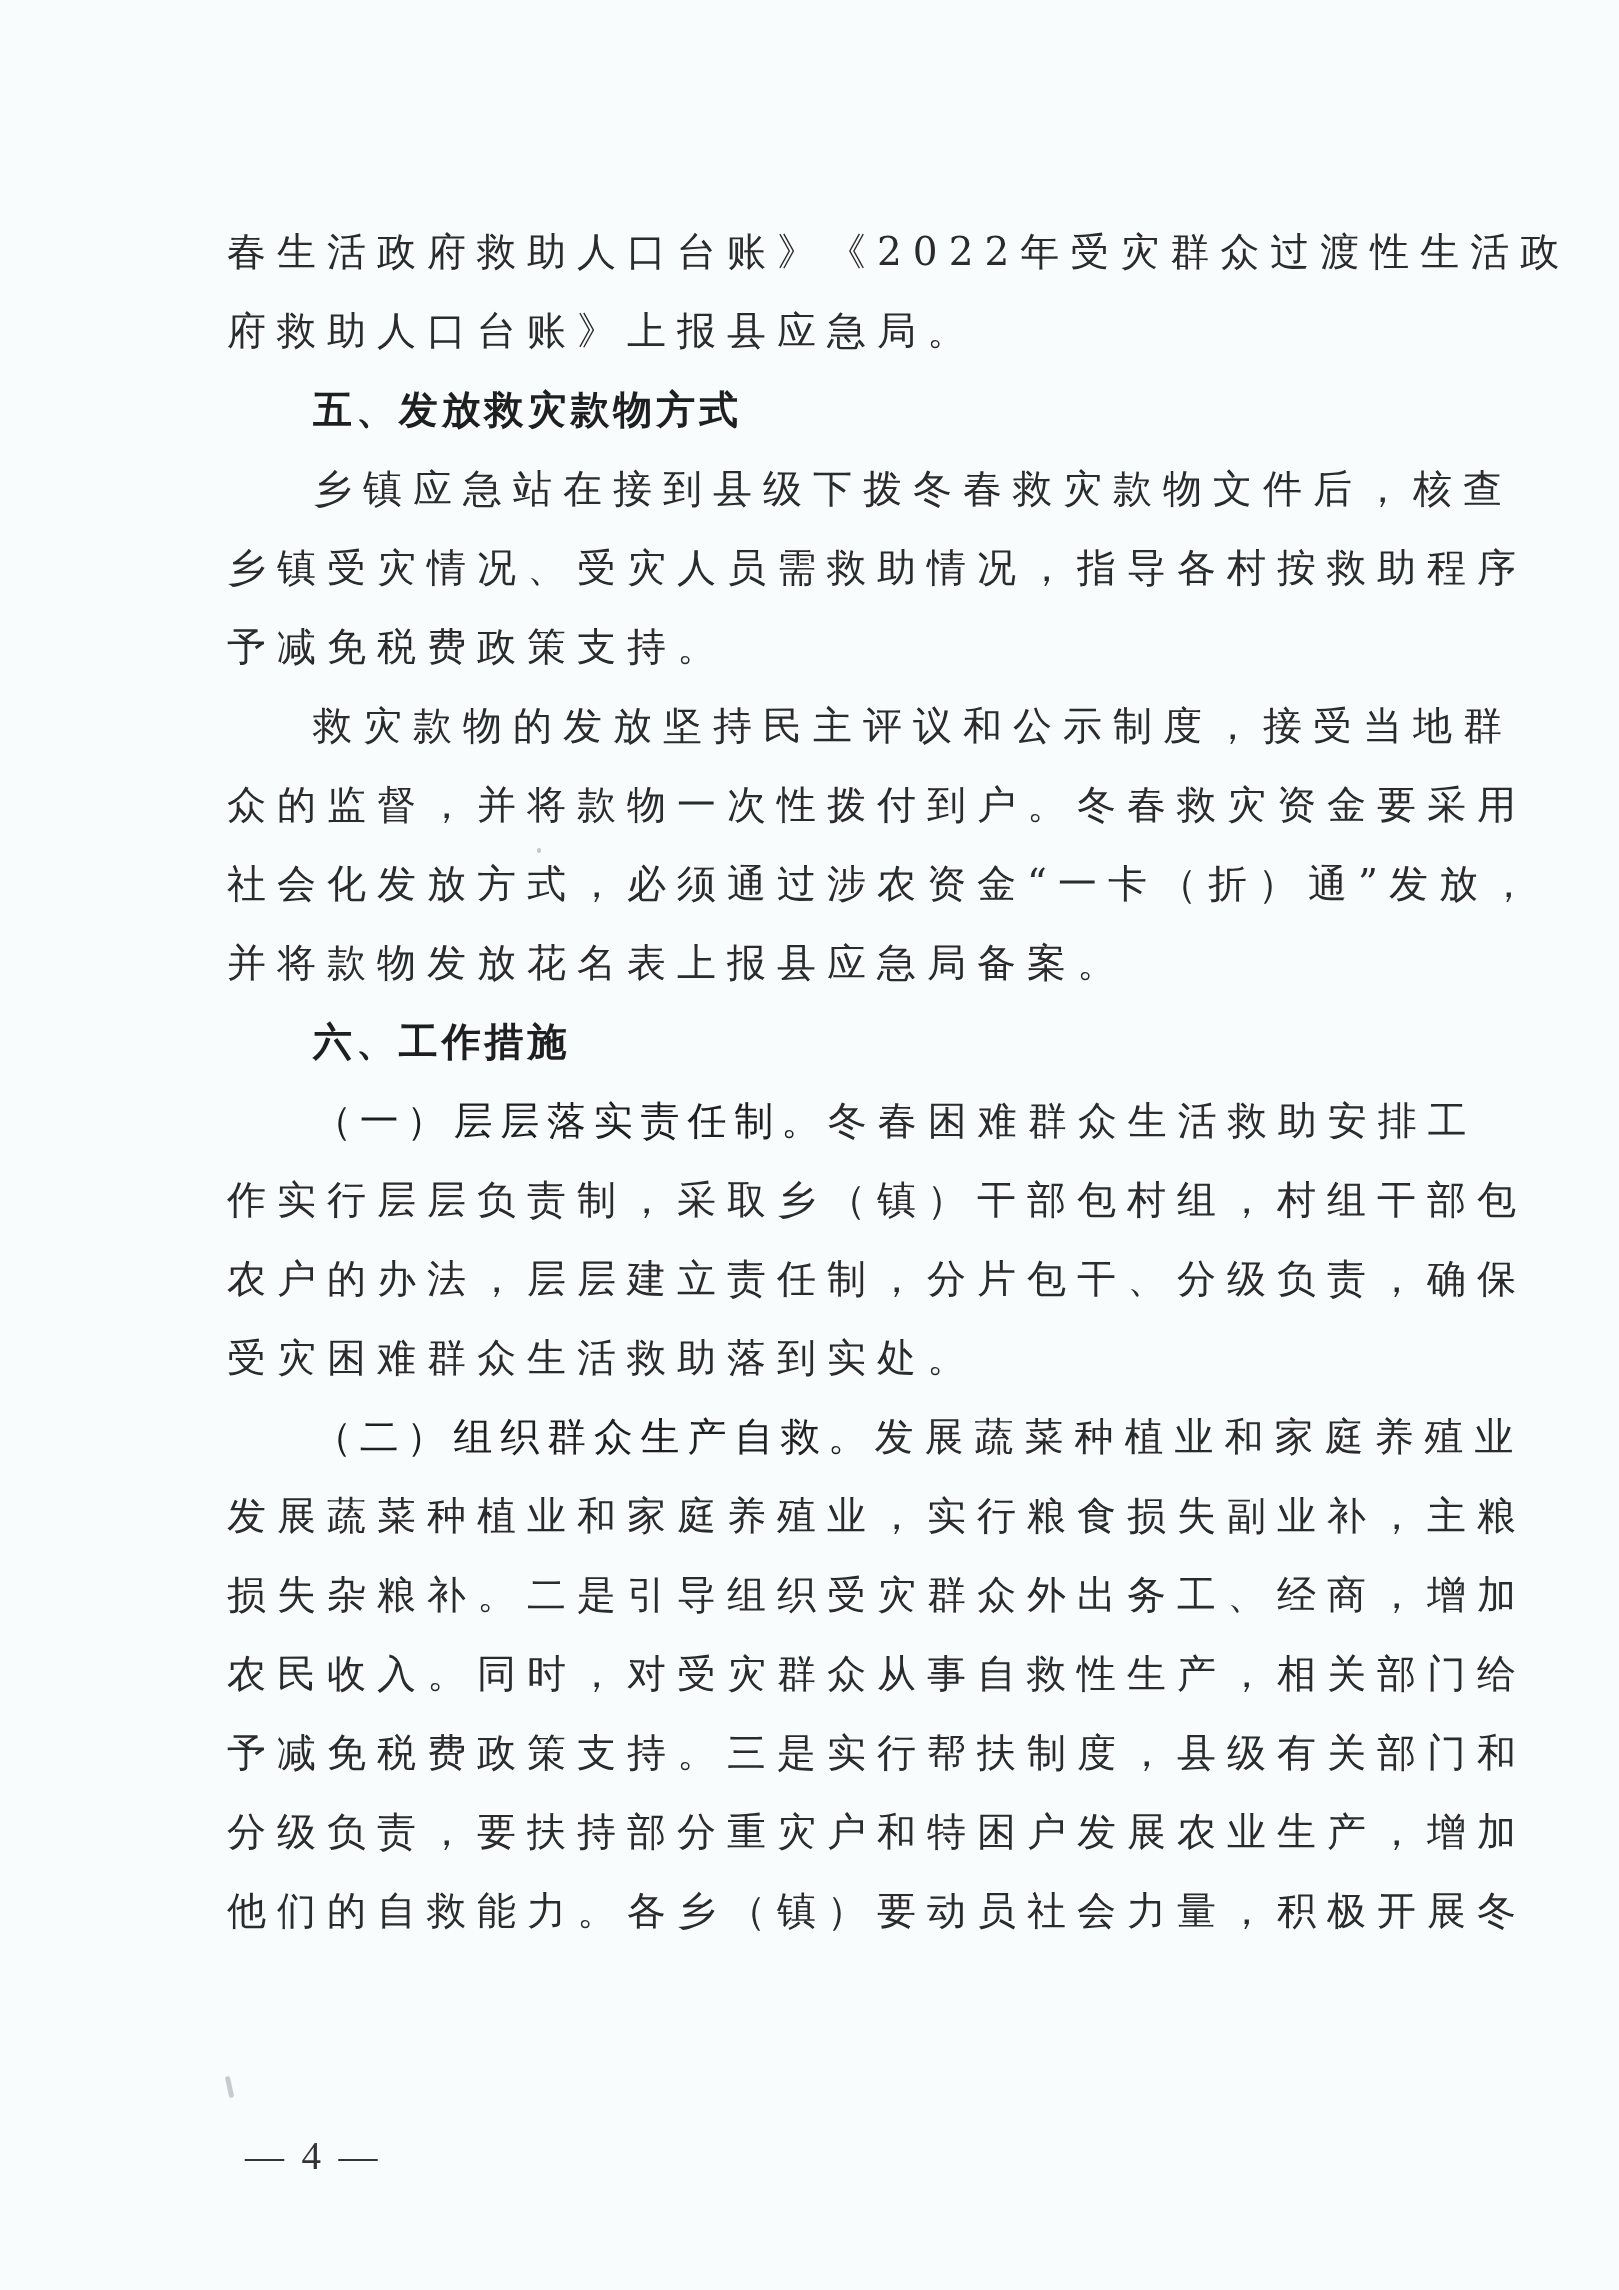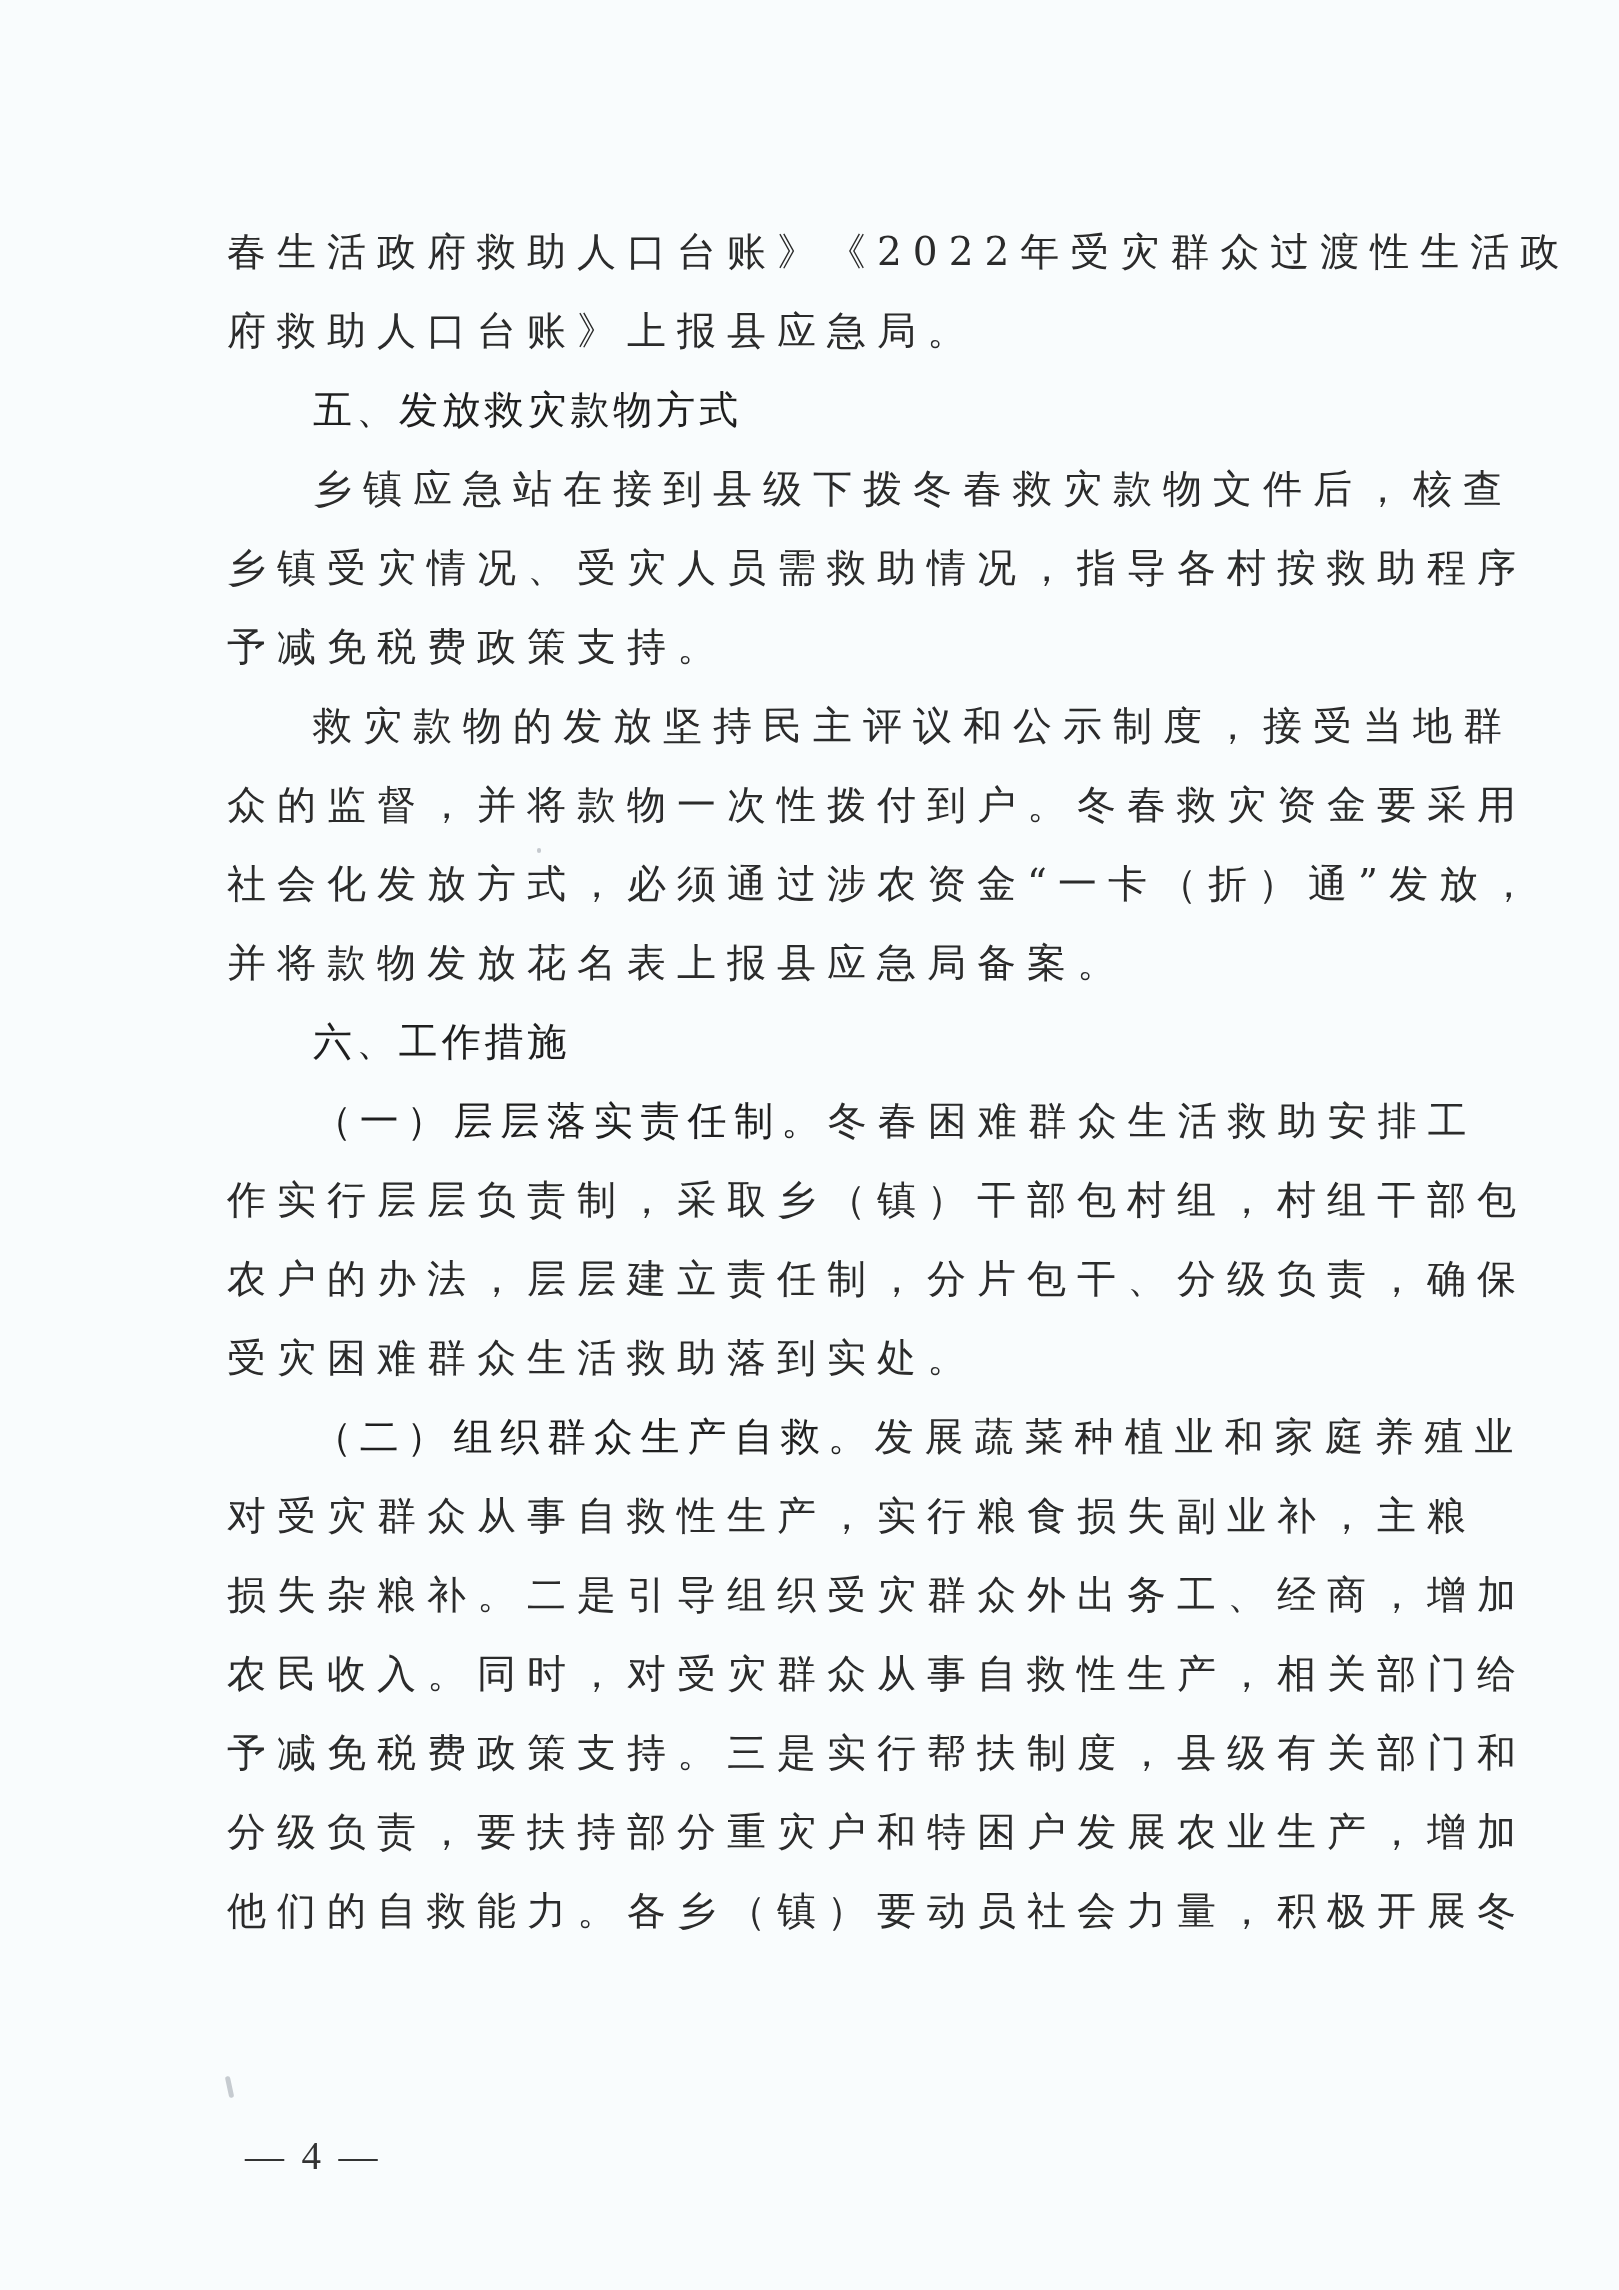--- a/index.html
+++ b/index.html
@@ -34,21 +34,21 @@
     font-size: 39px;
     letter-spacing: 11px;
     white-space: nowrap;
     color: #2b2b2b;
   }
   .line.indent {
     padding-left: 86px;
   }
   .line.heading {
     font-family: "DejaVu Sans", "Liberation Sans", sans-serif;
-    font-weight: normal;
+    font-weight: bold;
     color: #1f1f1f;
     letter-spacing: 3.9px;
   }
   .bold-run {
     font-weight: normal;
     font-family: "DejaVu Sans", "Liberation Sans", sans-serif;
     letter-spacing: 7.8px;
     color: #1f1f1f;
   }
   .page-number {
@@ -96,21 +96,21 @@
     <div class="line indent">救灾款物的发放坚持民主评议和公示制度，接受当地群</div>
     <div class="line">众的监督，并将款物一次性拨付到户。冬春救灾资金要采用</div>
     <div class="line">社会化发放方式，必须通过涉农资金“一卡（折）通”发放，</div>
     <div class="line">并将款物发放花名表上报县应急局备案。</div>
     <div class="line indent heading">六、工作措施</div>
     <div class="line indent"><span class="bold-run">（一）层层落实责任制。</span><span>冬春困难群众生活救助安排工</span></div>
     <div class="line">作实行层层负责制，采取乡（镇）干部包村组，村组干部包</div>
     <div class="line">农户的办法，层层建立责任制，分片包干、分级负责，确保</div>
     <div class="line">受灾困难群众生活救助落到实处。</div>
     <div class="line indent"><span class="bold-run">（二）组织群众生产自救。</span><span>发展蔬菜种植业和家庭养殖业</span></div>
-    <div class="line">对受灾群众从事自救性生产，实行粮食损失副业补，主粮</div>
+    <div class="line">发展蔬菜种植业和家庭养殖业，实行粮食损失副业补，主粮</div>
     <div class="line">损失杂粮补。二是引导组织受灾群众外出务工、经商，增加</div>
     <div class="line">农民收入。同时，对受灾群众从事自救性生产，相关部门给</div>
     <div class="line">予减免税费政策支持。三是实行帮扶制度，县级有关部门和</div>
     <div class="line">分级负责，要扶持部分重灾户和特困户发展农业生产，增加</div>
     <div class="line">他们的自救能力。各乡（镇）要动员社会力量，积极开展冬</div>
   </div>
 
   <div class="scan-dot"></div>
   <div class="scan-mark"></div>
 

